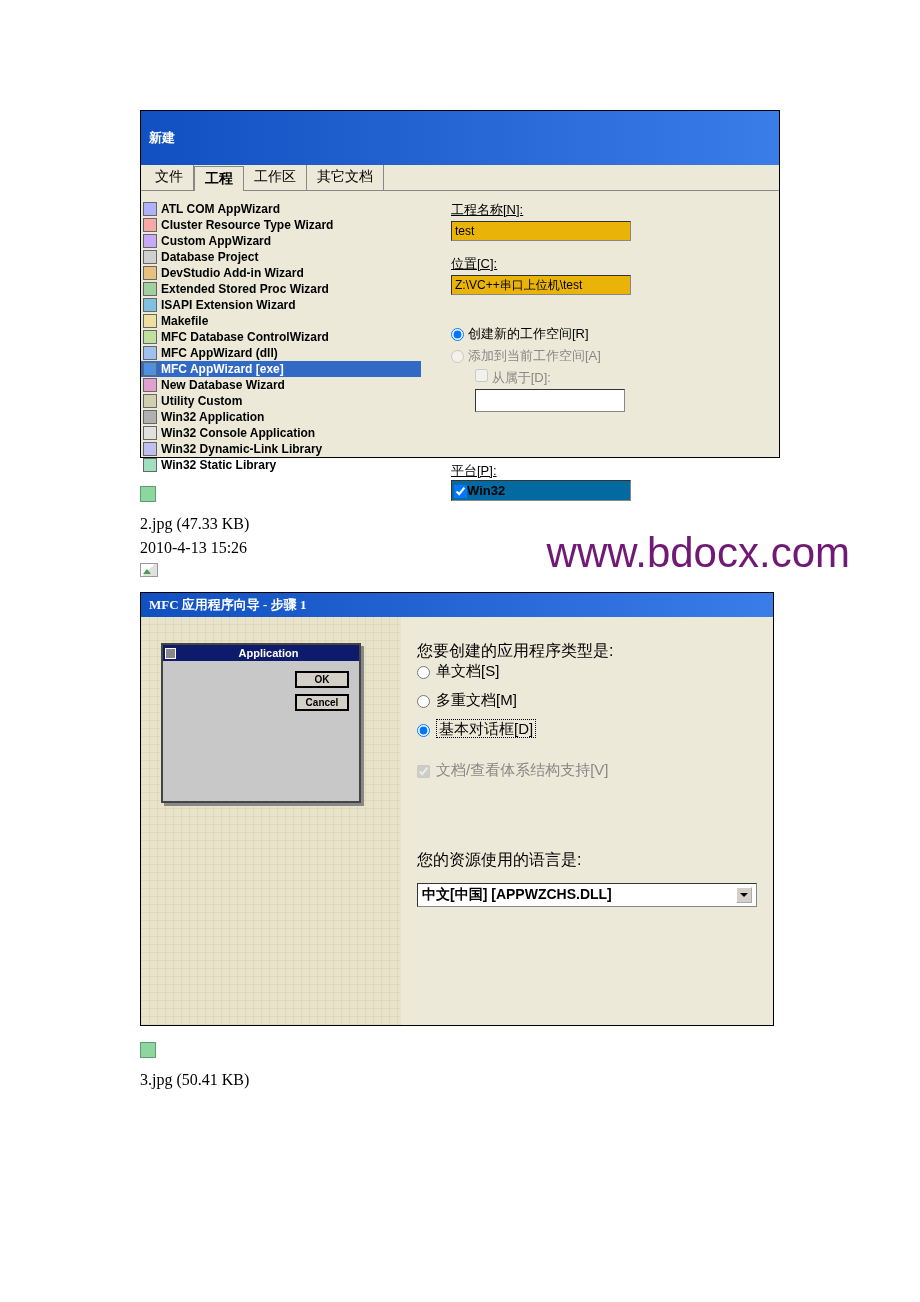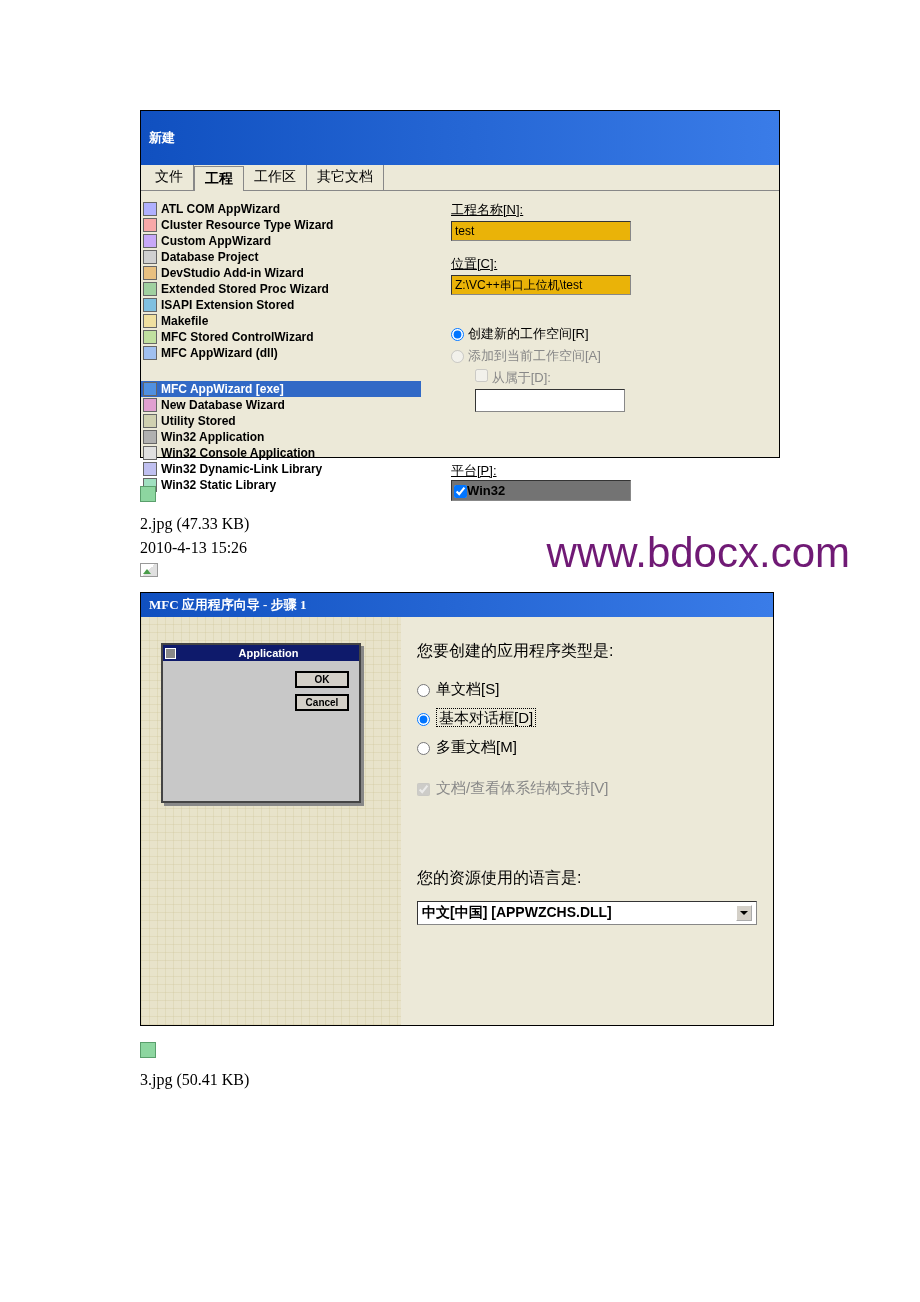--- a/index.html
+++ b/index.html
@@ -61,21 +61,20 @@
       display: flex;
       align-items: flex-end;
       gap: 4px;
       padding: 1px 2px;
       white-space: nowrap;
       cursor: pointer;
     }
     .project-item.selected {
       background: #3169c6;
       color: #fff;
-      margin-top: 20px;
     }
     .project-item.selected .list-icon { filter: none; }
     .list-icon {
       width: 14px;
       height: 14px;
       display: inline-block;
       flex-shrink: 0;
     }
     .right-panel {
       flex: 1;
@@ -103,21 +102,21 @@
       margin-left: 24px;
       width: 150px;
       border: 1px inset #888;
       background: #fff;
       padding: 3px;
       margin-top: 2px;
     }
     .platform-box {
       width: 180px;
       border: 1px inset #888;
-      background: #737373;
+      background: #0369a1;
       padding: 2px;
     }
     .platform-box input { vertical-align: middle; }
     
     
     .placeholder-icon {
       width: 16px;
       height: 16px;
       background: #8dd6a0;
       border: 1px solid #5a9f6c;
@@ -221,21 +220,21 @@
       background: #d4d0c8;
       font-size: 10px;
       font-weight: bold;
       text-align: center;
       padding: 1px 2px;
     }
     .options-panel {
       flex: 1;
       padding: 24px 16px;
     }
-    .question { font-size: 16px; margin-bottom: 18px; }
+    .question { font-size: 16px; }
     .opt-row { font-size: 15px; margin-bottom: 10px; }
     .opt-row input { vertical-align: middle; margin-right: 6px; }
     .dotted-box { border: 1px dotted #000; padding: 0 2px; }
     .lang-select {
       width: 340px;
       border: 1px inset #888;
       background: #fff;
       padding: 2px 4px;
       display: flex;
       justify-content: space-between;
@@ -295,45 +294,45 @@
           <div class="project-item">
             <span class="list-icon" style="background: rgb(232, 192, 128); border: 1px solid rgb(102, 102, 102);"></span>
             <span>DevStudio Add-in Wizard</span>
           </div>
           <div class="project-item">
             <span class="list-icon" style="background: rgb(160, 208, 160); border: 1px solid rgb(102, 102, 102);"></span>
             <span>Extended Stored Proc Wizard</span>
           </div>
           <div class="project-item">
             <span class="list-icon" style="background: rgb(128, 192, 224); border: 1px solid rgb(102, 102, 102);"></span>
-            <span>ISAPI Extension Stored</span>
+            <span>ISAPI Extension Wizard</span>
           </div>
           <div class="project-item">
             <span class="list-icon" style="background: rgb(240, 224, 160); border: 1px solid rgb(102, 102, 102);"></span>
             <span>Makefile</span>
           </div>
           <div class="project-item">
             <span class="list-icon" style="background: rgb(192, 224, 160); border: 1px solid rgb(102, 102, 102);"></span>
-            <span>MFC Stored ControlWizard</span>
+            <span>MFC Database ControlWizard</span>
           </div>
           <div class="project-item">
             <span class="list-icon" style="background: rgb(160, 192, 240); border: 1px solid rgb(102, 102, 102);"></span>
             <span>MFC AppWizard (dll)</span>
           </div>
           <div class="project-item selected">
             <span class="list-icon" style="background: rgb(80, 144, 224); border: 1px solid rgb(102, 102, 102);"></span>
             <span>MFC AppWizard [exe]</span>
           </div>
           <div class="project-item">
             <span class="list-icon" style="background: rgb(224, 160, 208); border: 1px solid rgb(102, 102, 102);"></span>
             <span>New Database Wizard</span>
           </div>
           <div class="project-item">
             <span class="list-icon" style="background: rgb(208, 208, 176); border: 1px solid rgb(102, 102, 102);"></span>
-            <span>Utility Stored</span>
+            <span>Utility Custom</span>
           </div>
           <div class="project-item">
             <span class="list-icon" style="background: rgb(176, 176, 176); border: 1px solid rgb(102, 102, 102);"></span>
             <span>Win32 Application</span>
           </div>
           <div class="project-item">
             <span class="list-icon" style="background: rgb(224, 224, 224); border: 1px solid rgb(102, 102, 102);"></span>
             <span>Win32 Console Application</span>
           </div>
           <div class="project-item">
@@ -403,24 +402,24 @@
           <div class="preview-btn">Cancel</div>
         </div>
       </div>
     </div>
     <div class="options-panel">
       <div class="question">您要创建的应用程序类型是:</div>
       <div class="opt-row">
         <input type="radio" name="apptype" style=""><span>单文档[S]</span>
       </div>
       <div class="opt-row">
+        <input type="radio" name="apptype" style=""><span>多重文档[M]</span>
+      </div>
+      <div class="opt-row">
         <input type="radio" name="apptype" checked="" style=""><span class="dotted-box">基本对话框[D]</span>
-      </div>
-      <div class="opt-row">
-        <input type="radio" name="apptype" style=""><span>多重文档[M]</span>
       </div>
       <div class="opt-row disabled-text" style="margin-top:22px;">
         <input type="checkbox" checked="" disabled="" style=""><span>文档/查看体系结构支持[V]</span>
       </div>
       <div class="question" style="margin-top:70px;margin-bottom:12px;">您的资源使用的语言是:</div>
       <div class="lang-select">
         <span>中文[中国] [APPWZCHS.DLL]</span>
         <span class="dropdown-btn"></span>
       </div>
     </div>

